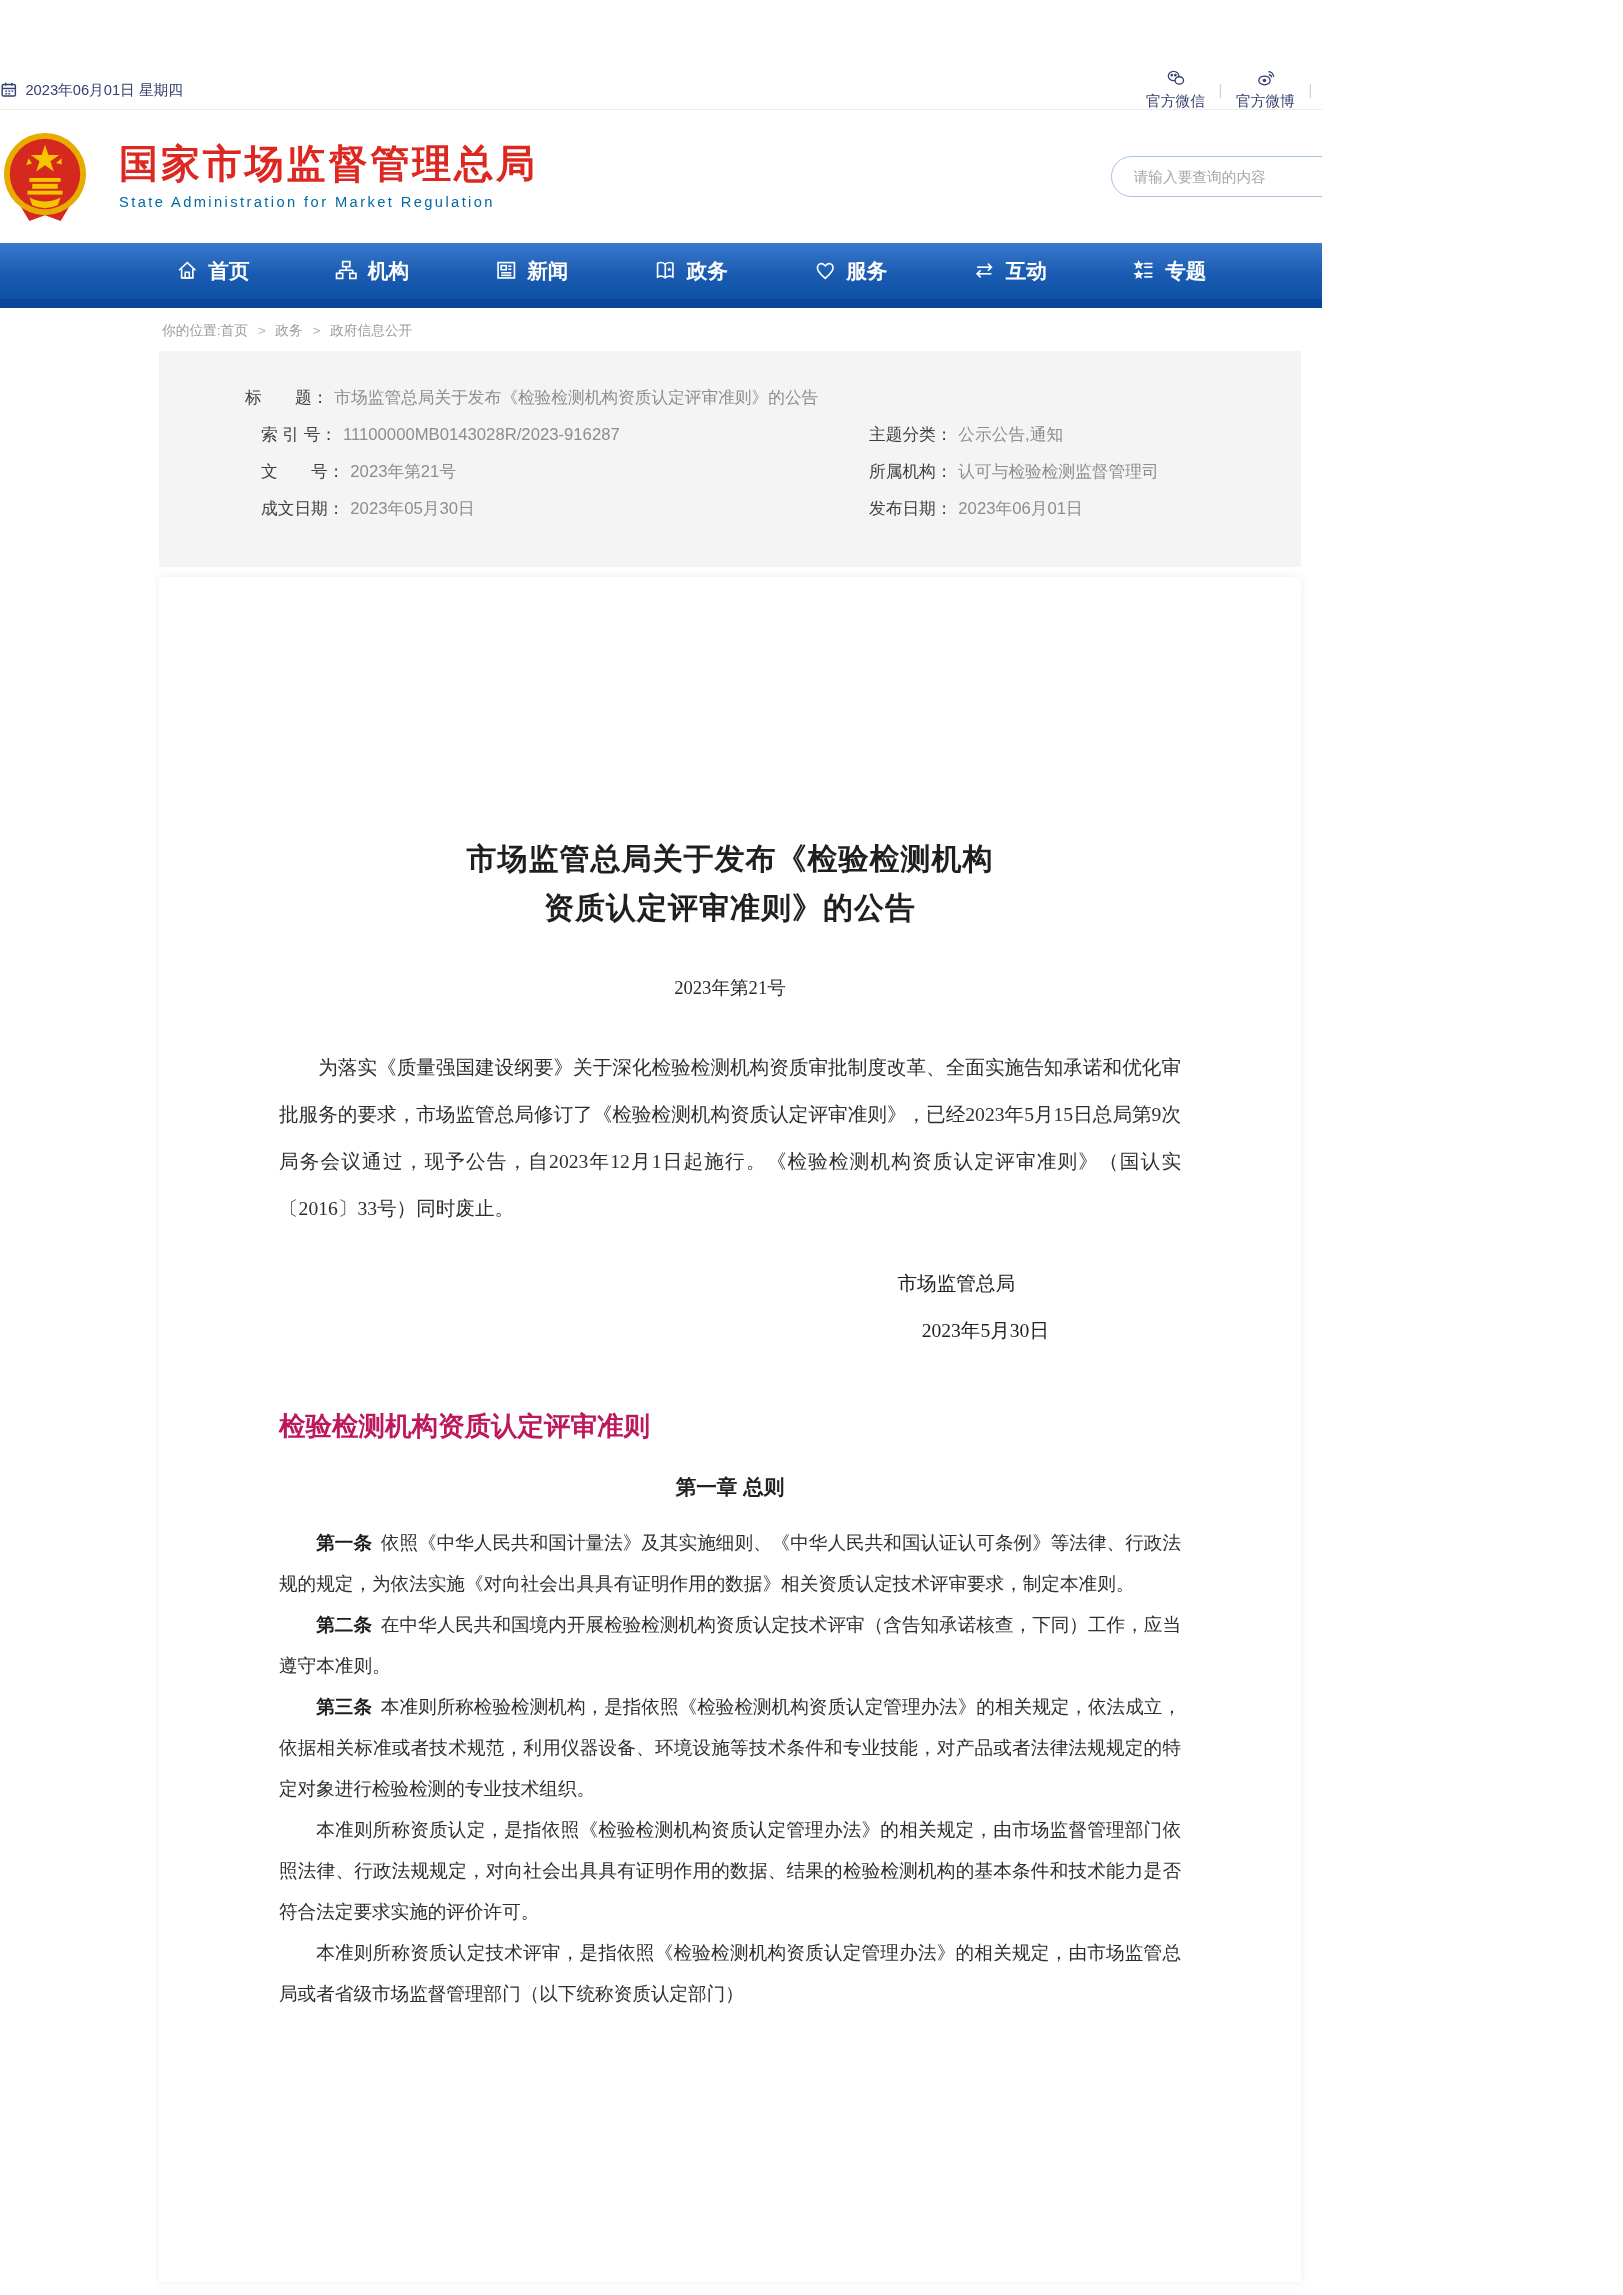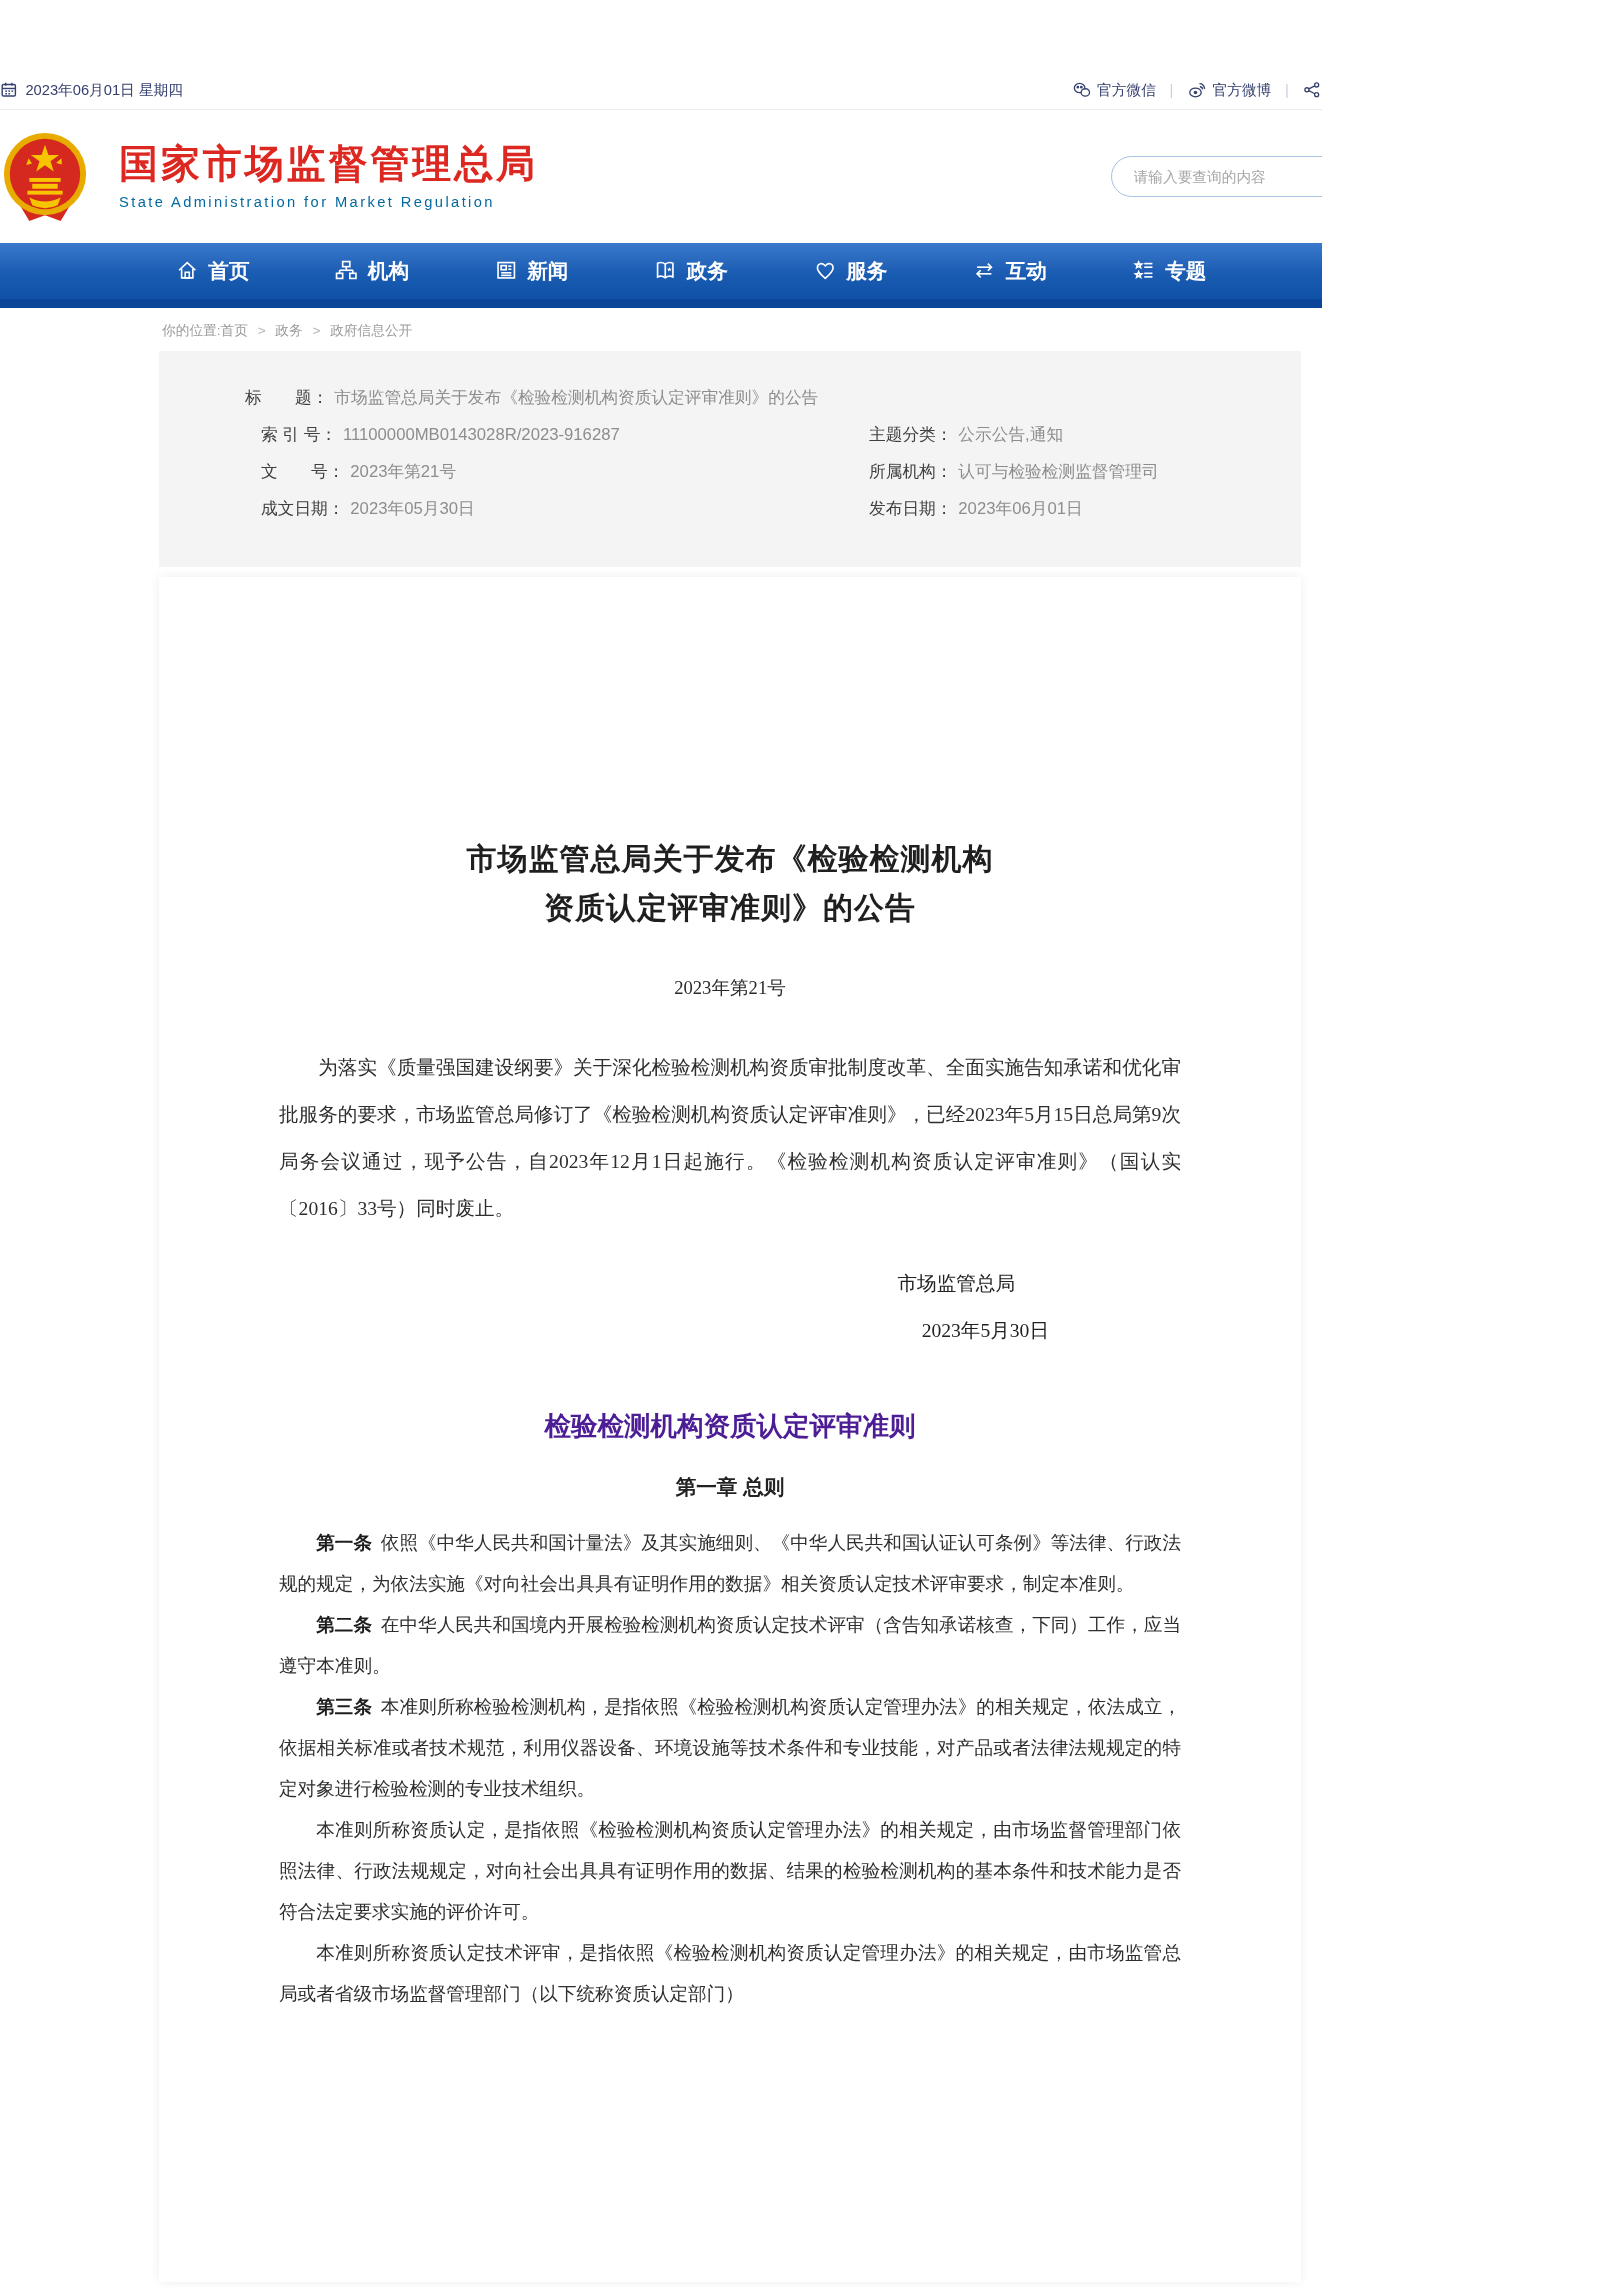--- a/index.html
+++ b/index.html
@@ -7,21 +7,21 @@
   body { font-family:"Liberation Sans","DejaVu Sans",sans-serif; background:#fff; }
   .page { width:1322px; height:2296px; background:#ffffff; overflow:hidden; position:relative; }
   .container { width:1460px; margin:0 auto; }
 
   
   .topbar-inner { margin-top:71px; height:39px; border-bottom:1px solid #ececec;
     display:flex; justify-content:space-between; align-items:center;
     font-size:14.7px; color:#35406e; }
   .topbar-left { display:flex; align-items:center; gap:7.8px; }
   .topbar-right { display:flex; align-items:center; gap:13.7px; }
-  .topbar-link { display:flex; align-items:center; gap:5.9px; color:#35406e; cursor:pointer; }
+  .topbar-link { display:flex; align-items:center; gap:5.9px; color:#35406e; cursor:pointer;flex-direction:column; }
   .tb-sep { color:#c9cfdd; }
   .tb-icon svg { display:block; }
 
   
   .header-inner { height:133px; display:flex; align-items:center; }
   .emblem { width:90px; height:96px; position:relative; flex:0 0 auto; }
   .brand { margin-left:29px; }
   .brand-title { font-size:39px; font-weight:bold; color:#dd2822; letter-spacing:2.9px; line-height:1.1; }
   .brand-sub { margin-top:7.8px; font-size:14.7px; color:#0369a1; letter-spacing:2.4px; }
   .searchbox { margin-left:auto; width:349px; height:41px; border:1px solid #a9c0e2;
@@ -55,21 +55,21 @@
     box-shadow:0 0 9.8px rgba(0,0,0,0.07); height:1705px; overflow:hidden;
     padding:257px 120px 0 120px; }
   .doc-title { text-align:center; font-size:30px; font-weight:bold; color:#1f1f1f; line-height:49px; letter-spacing:1px; }
   .doc-number { text-align:center; margin-top:43px; font-size:18.6px; color:#2a2a2a;
     font-family:"Liberation Serif","DejaVu Serif",serif; }
   .doc-announcement { margin-top:43px; font-size:19.6px; line-height:47px; color:#2e2e2e;
     text-align:justify; text-indent:2em; font-family:"Liberation Serif","DejaVu Serif",serif; }
   .sig-block { margin-top:27.4px; text-align:right; padding-right:132px; font-size:19.6px; color:#222; line-height:47px; }
   .sig-org { padding-right:34px; }
   .sig-date { font-family:"Liberation Serif","DejaVu Serif",serif; }
-  .section-title { margin-top:54px; text-align:center; font-size:26.5px; font-weight:bold; color:#4c1d95; }
+  .section-title { margin-top:54px; text-align:left; font-size:26.5px; font-weight:bold; color:#be185d; }
   .chapter-title { margin-top:29px; text-align:center; font-size:20.6px; font-weight:bold; color:#222; }
   .doc-body { margin-top:21.6px; }
   .doc-body p { margin:0; font-size:18.6px; line-height:41px; color:#2e2e2e; text-align:justify;
     text-indent:2em; font-family:"Liberation Serif","DejaVu Serif",serif; }
   .article-lead { font-weight:bold; color:#1c1c1c; font-family:"Liberation Sans","DejaVu Sans",sans-serif; }
   .article-lead:not(:empty) { margin-right:8.8px; }
 
   
   .emblem svg { display:block; }
 </style>

